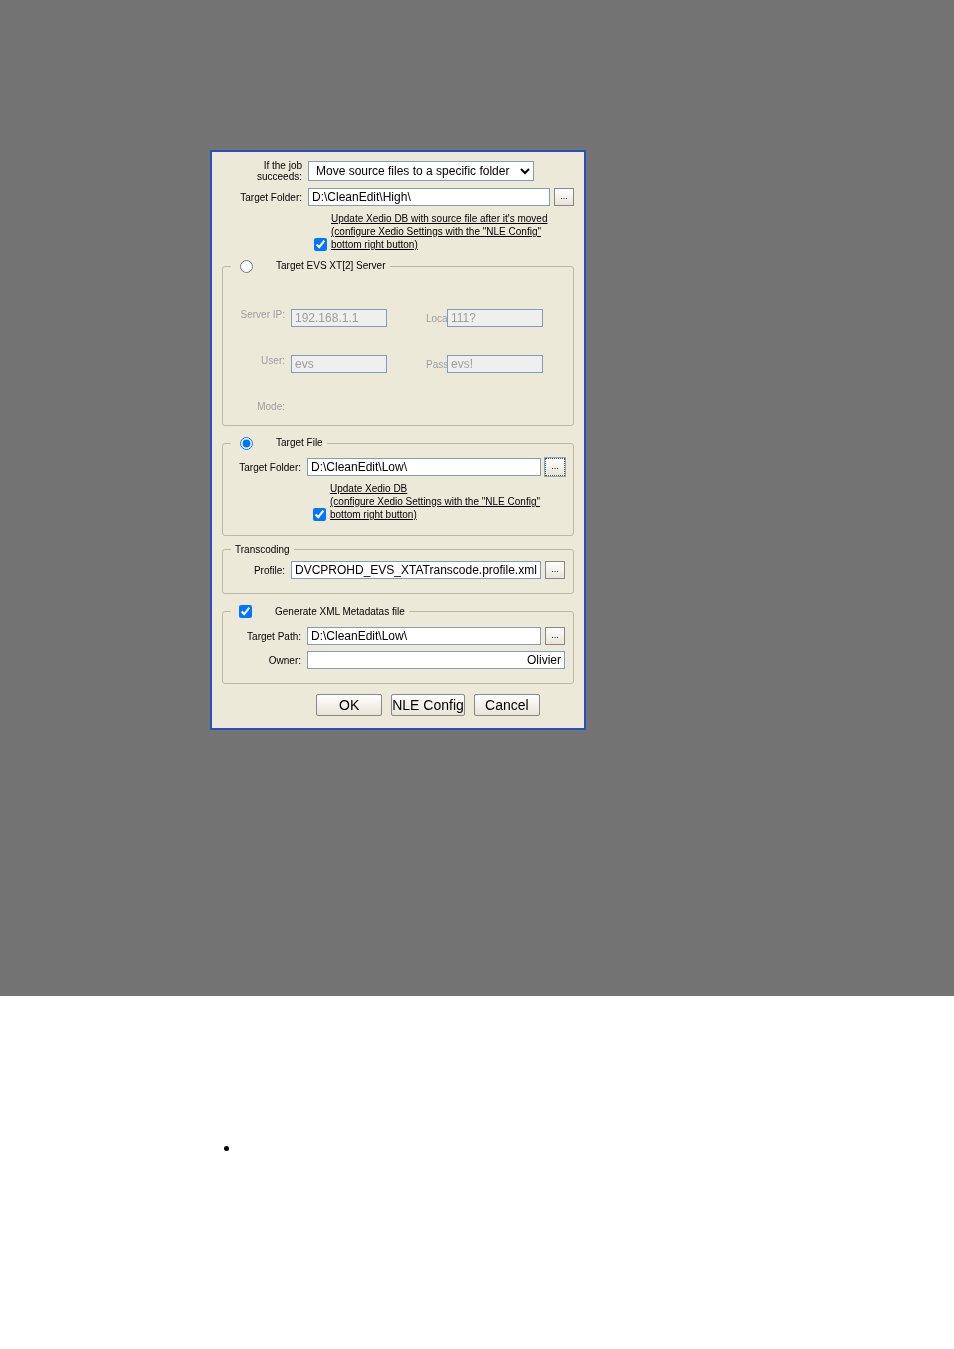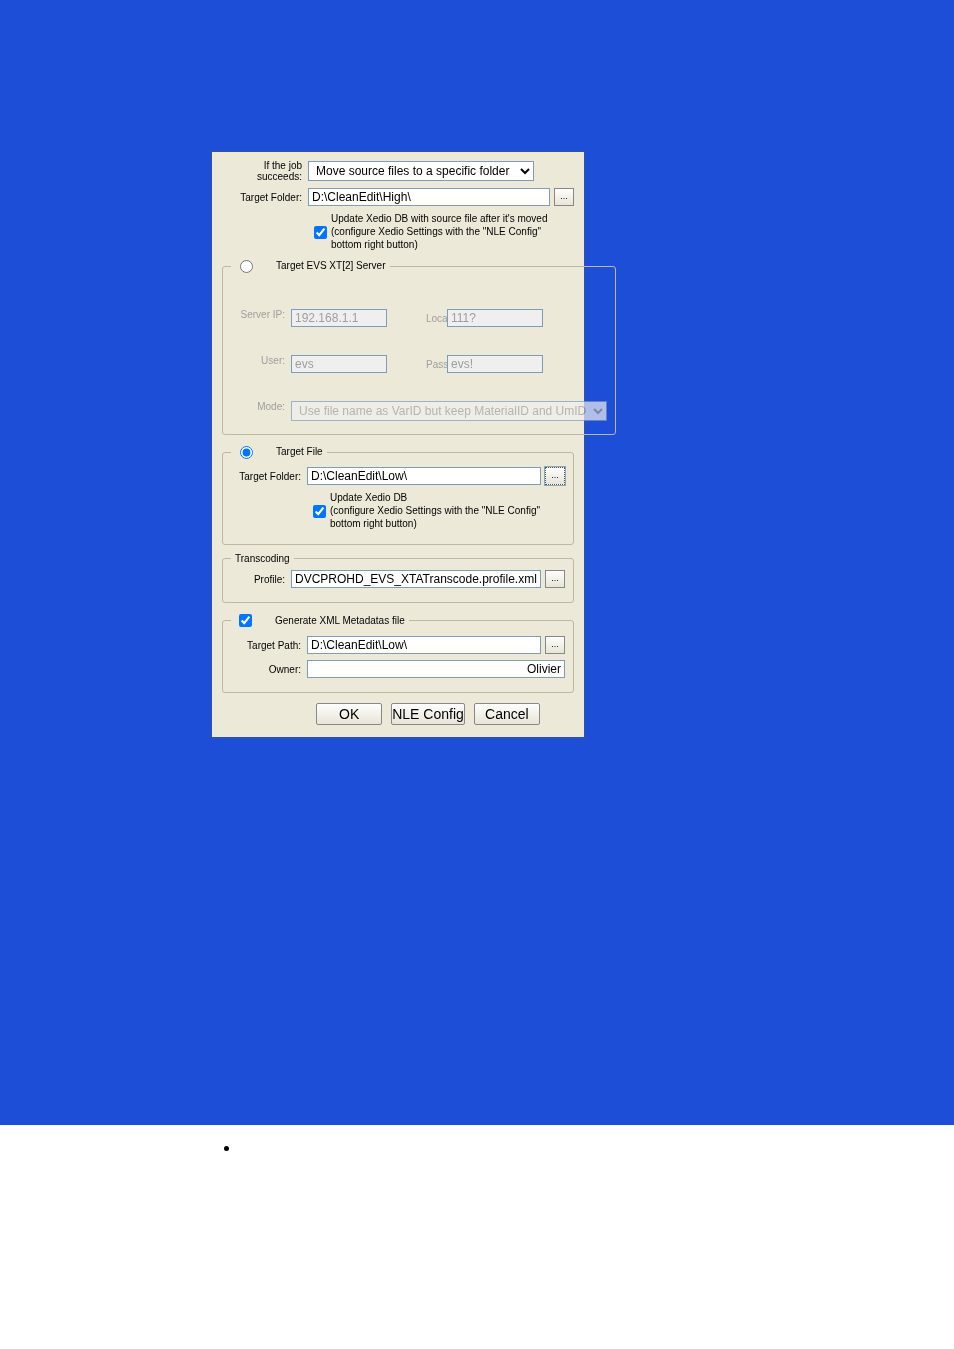--- a/index.html
+++ b/index.html
@@ -8,23 +8,23 @@
     width: 954px;
     height: 1349px;
     background: #fff;
     font-family: "Tahoma", "Segoe UI", Arial, sans-serif;
     font-size: 11px;
     color: #000;
     position: relative;
   }
   .page {
     width: 954px;
-    height: 1125px;
+    height: 996px;
     position: relative;
-    background: #1d4ed8;
+    background: #737373;
   }
   .panel-wrap {
     position: absolute;
     left: 210px;
     top: 150px;
     width: 376px;
     padding: 8px 10px 12px 10px;
     border: 2px solid #2a4fbf;
     background: #ece9d8;
   }
@@ -69,24 +69,25 @@
     text-align: center;
     line-height: 14px;
     cursor: pointer;
   }
   .browse-btn.focus {
     border: 1px dotted #555;
     outline: 1px solid #8ab;
   }
   .chk-row {
     display: flex;
-    align-items: center;
+    align-items: flex-end;
     margin-left: 92px;
     font-size: 10px;
     margin-bottom: 6px;
+    text-decoration: underline;
   }
   .chk-row input[type=checkbox]{
     margin: 1px 4px 0 0;
   }
   .chk-text { line-height: 13px; }
   fieldset {
     border: 1px solid #bdb8a4;
     border-radius: 3px;
     margin: 6px 0 8px 0;
     padding: 6px 8px 8px 8px;
@@ -192,25 +193,20 @@
     <div class="half-row">
       <div class="lbl disabled">User:</div>
       <div class="cell">
         <input type="text" class="disabled" style="width: 96px;" disabled="" value="evs">
         <div class="lbl2">Password:</div>
         <input type="text" class="disabled" style="width: 96px;" disabled="" value="evs!">
       </div>
     </div>
     <div class="half-row">
       <div class="lbl disabled">Mode:</div>
-      <div class="cell">
-        <select class="disabled" style="flex:1" disabled="">
-          <option>Use file name as VarID but keep MaterialID and UmID</option>
-        </select>
-      </div>
     </div>
   </fieldset>
 
   <fieldset>
     <legend>
       <span class="radio-legend">
         <input type="radio" name="tgt" checked="" style="">
         <span>Target File</span>
       </span>
     </legend>

